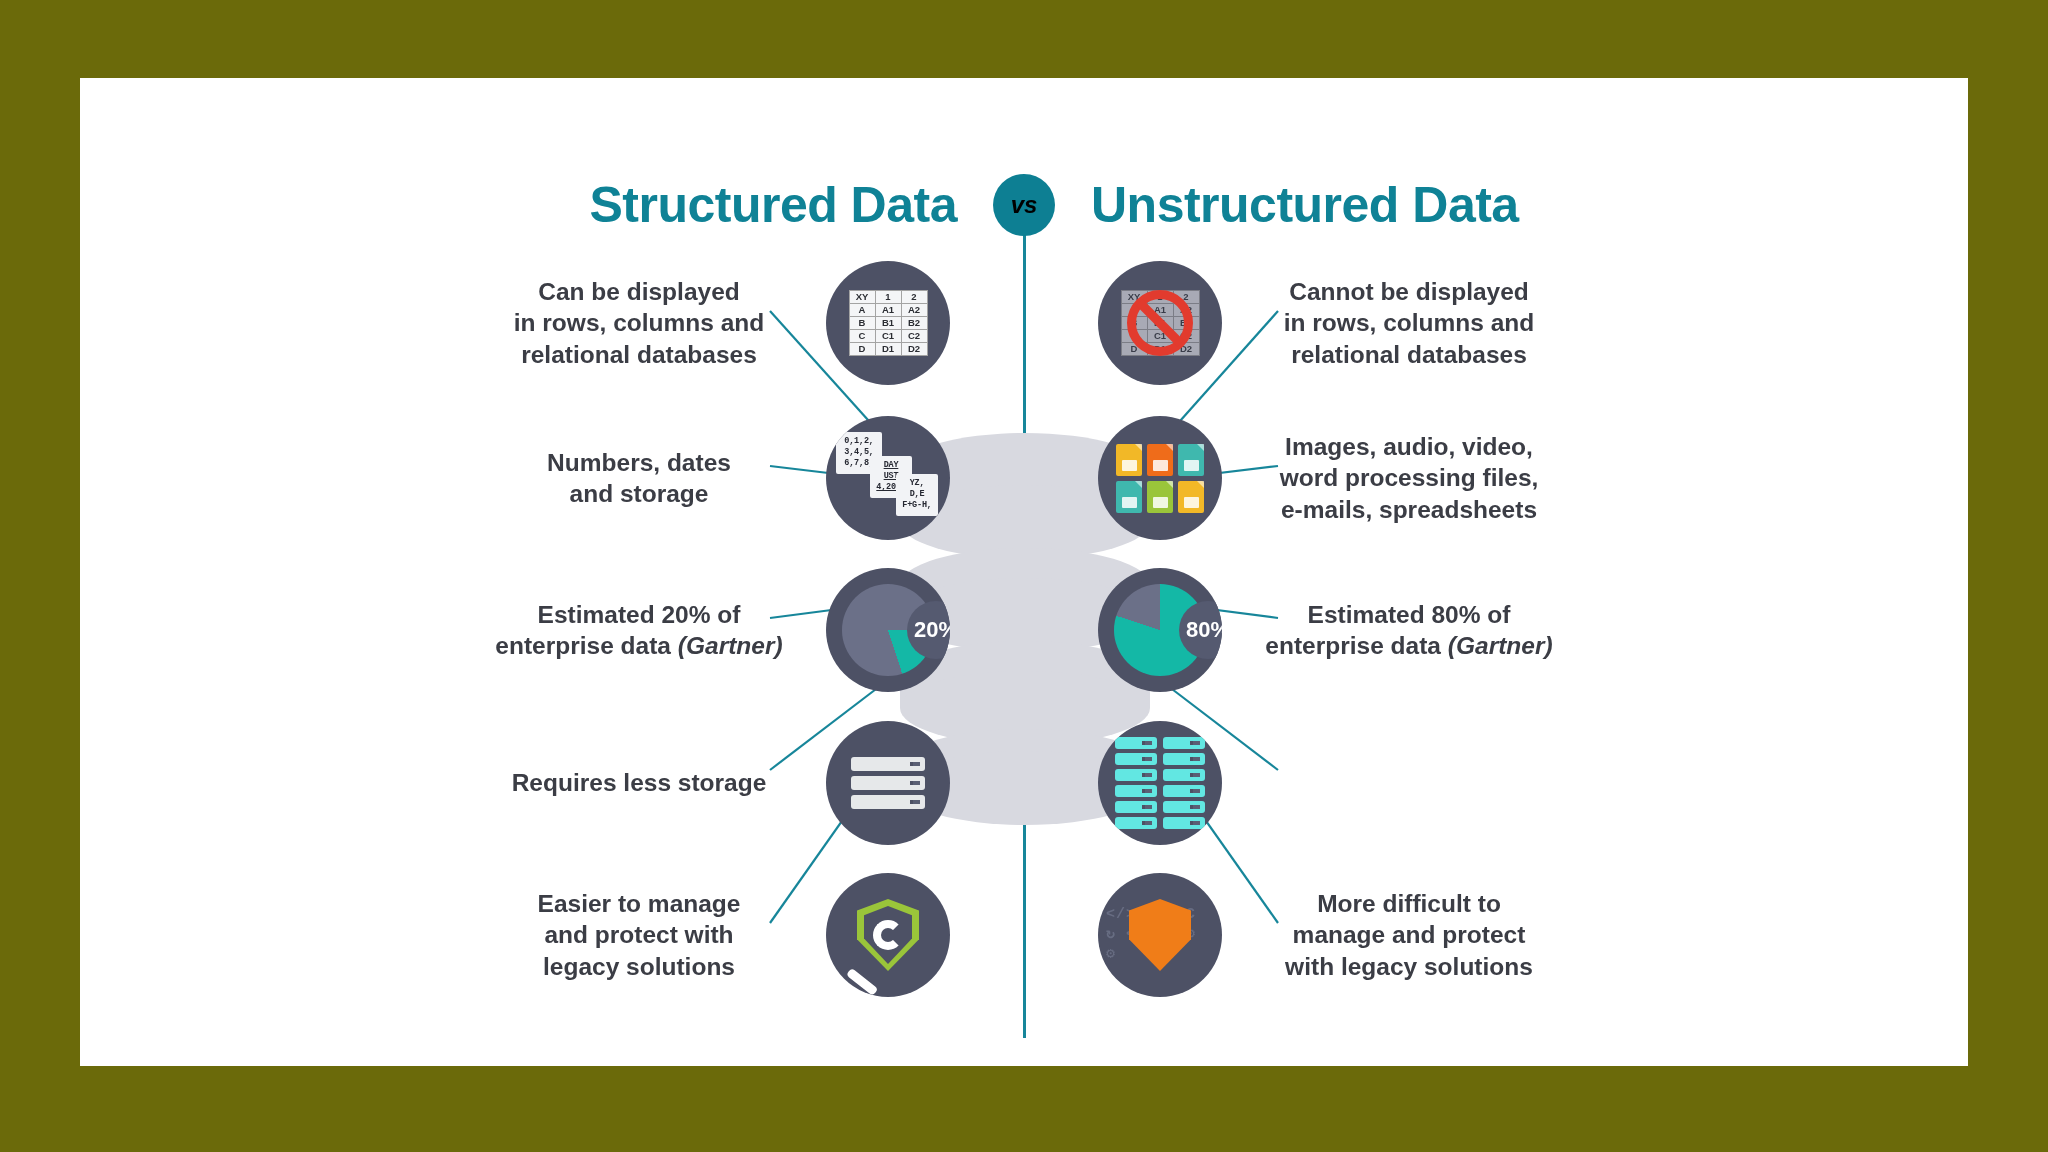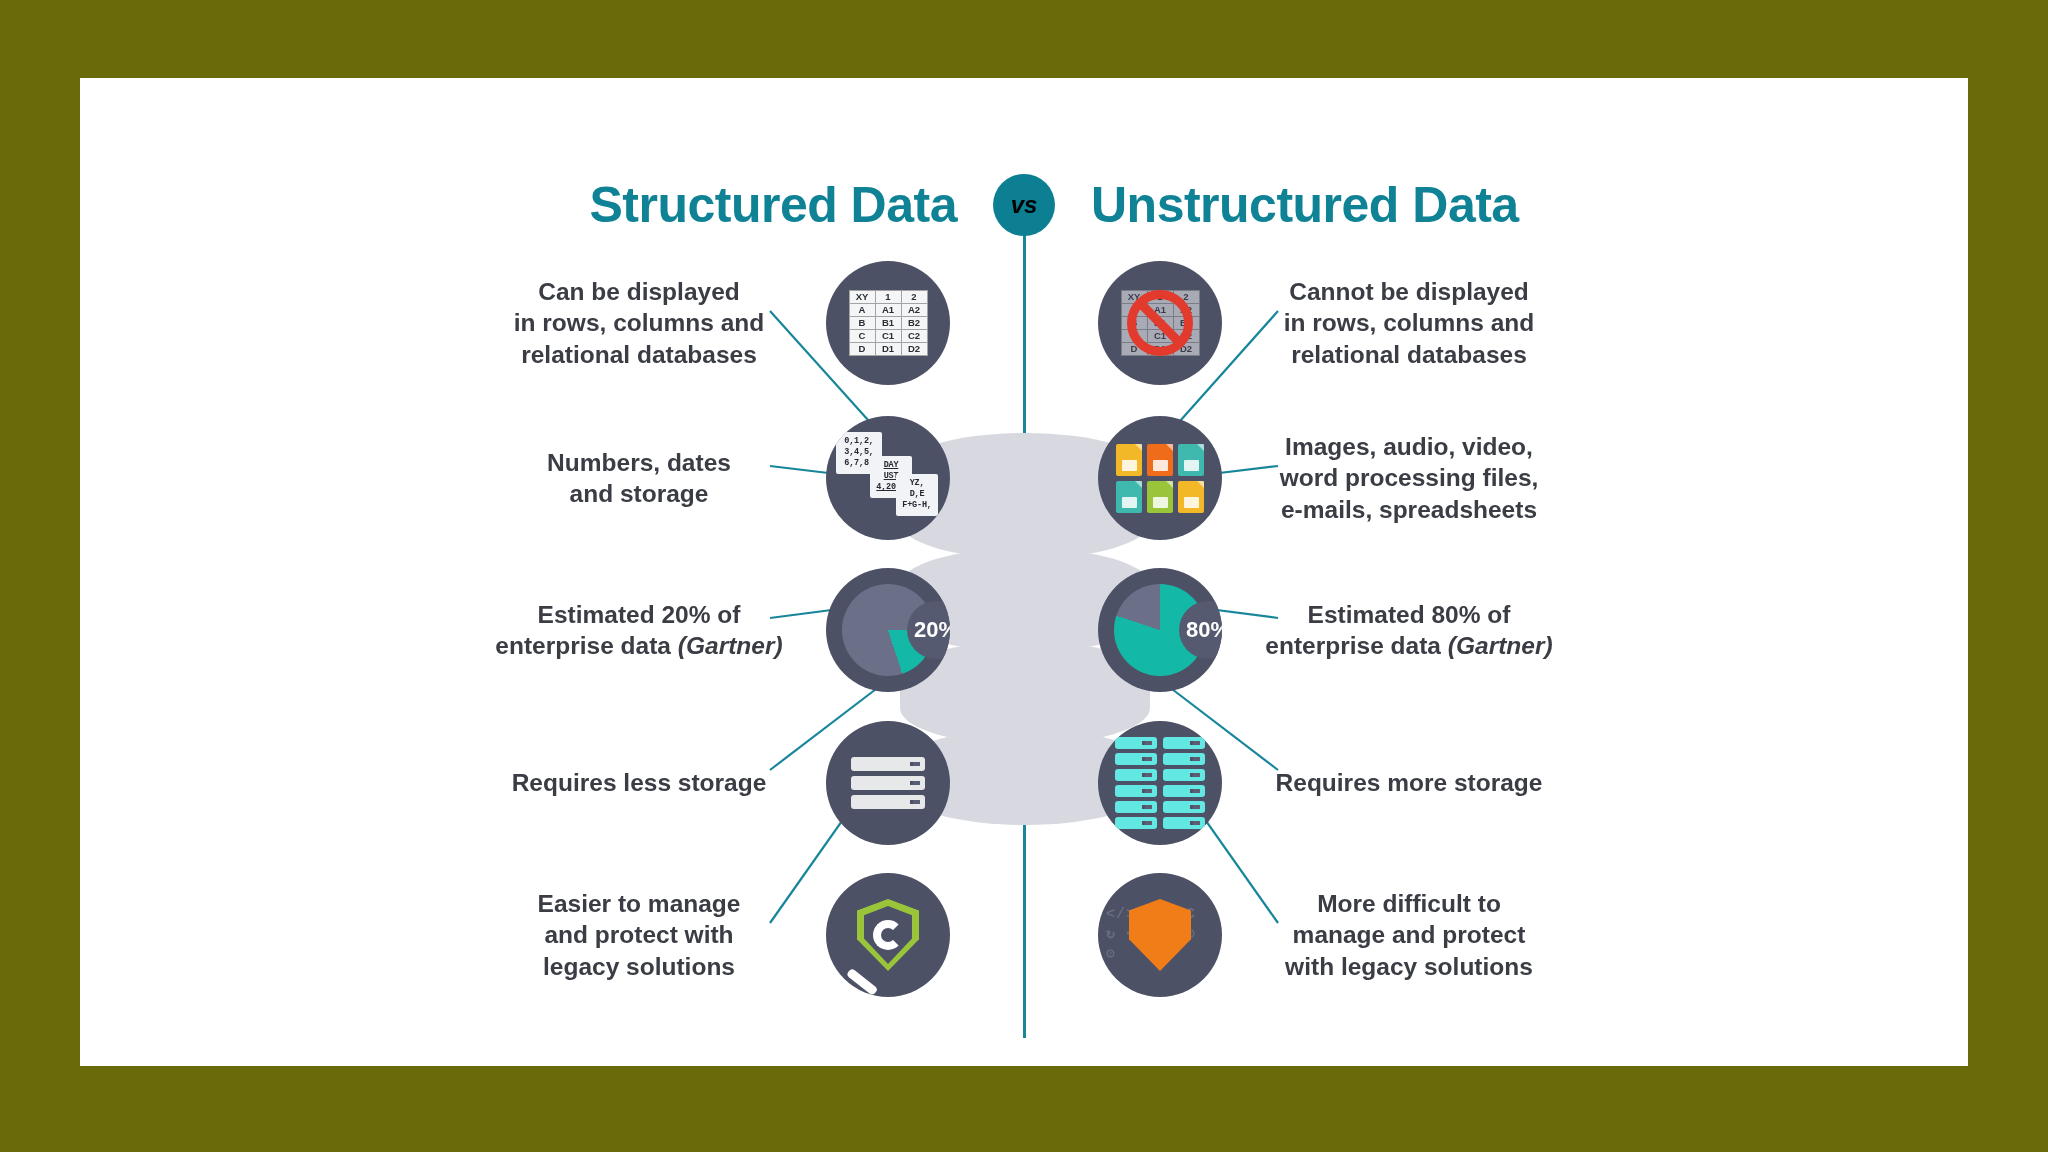--- a/index.html
+++ b/index.html
@@ -397,23 +397,20 @@
             <div class="srv"></div>
             <div class="srv"></div>
           <div class="srv"></div>
             <div class="srv"></div>
             <div class="srv"></div>
           <div class="srv"></div>
             <div class="srv"></div>
             <div class="srv"></div>
         </div>
       </div>
-      <div class="label">
-        <div>Requires more storage</div>
-      </div>
     </div>
   </div>
 
   <div class="row" style="top:782px;">
     <div class="side l">
       <div class="label">
         <div>Easier to manage</div>
         <div>and protect with</div>
         <div>legacy solutions</div>
       </div>

